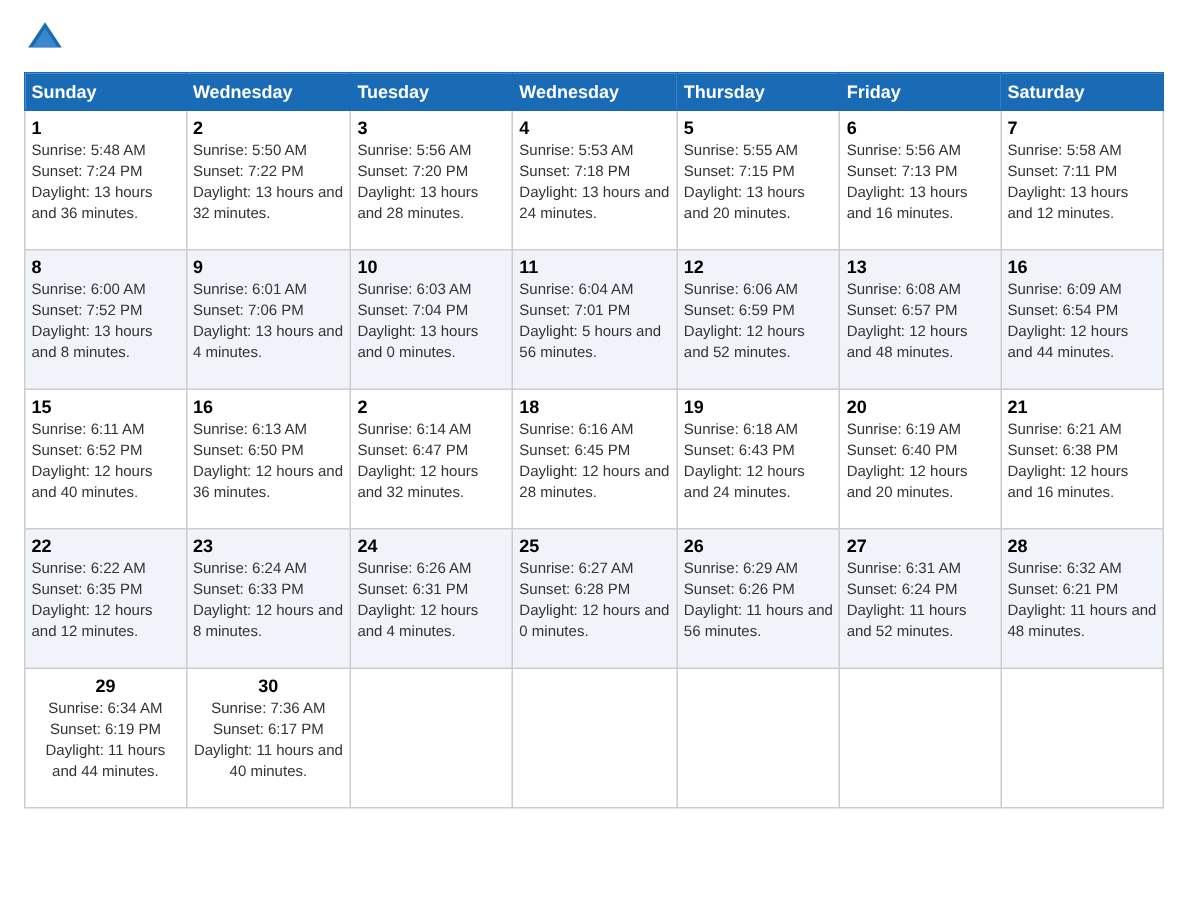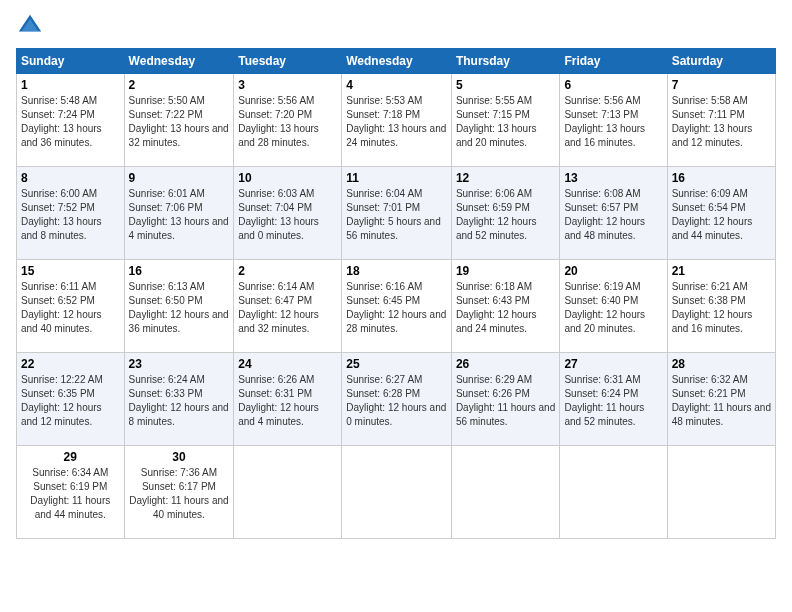--- a/index.html
+++ b/index.html
@@ -311,21 +311,21 @@
           <span>Sunrise: 6:21 AM</span><br>
           <span>Sunset: 6:38 PM</span><br>
           <span>Daylight: 12 hours and 16 minutes.</span>
         </div>
       </td>
         </tr>
         <tr>
           <td>
         <span class="day-num">22</span>
         <div class="day-info">
-          <span>Sunrise: 12:22 AM</span><br>
+          <span>Sunrise: 6:22 AM</span><br>
           <span>Sunset: 6:35 PM</span><br>
           <span>Daylight: 12 hours and 12 minutes.</span>
         </div>
       </td>
           <td>
         <span class="day-num">23</span>
         <div class="day-info">
           <span>Sunrise: 6:24 AM</span><br>
           <span>Sunset: 6:33 PM</span><br>
           <span>Daylight: 12 hours and 8 minutes.</span>

